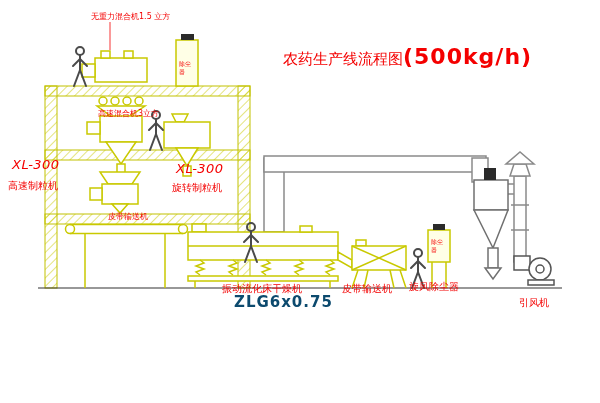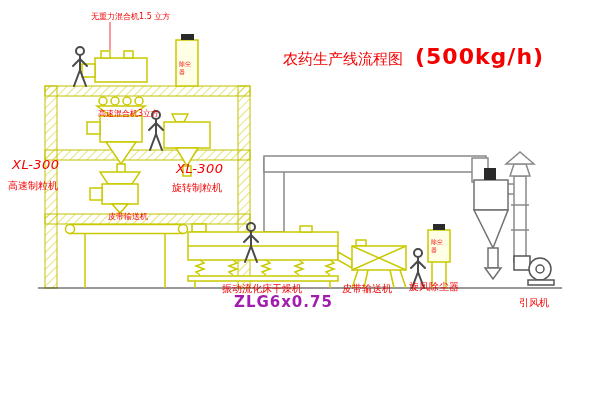--- a/index.html
+++ b/index.html
@@ -5,25 +5,25 @@
   html,body{margin:0;padding:0;background:#fff;}
   .stage{
     position:relative;width:600px;height:403px;background:#ffffff;overflow:hidden;
     font-family:"DejaVu Sans","Liberation Sans",sans-serif;
   }
   .stage svg{position:absolute;left:0;top:0;}
   .lbl{position:absolute;color:#f40000;line-height:1.15;white-space:nowrap;}
   .red9{font-size:10px;}
   .red8{font-size:8px;}
   .model{font-size:13px;letter-spacing:.5px;font-style:italic;}
-  .magenta{color:#a21caf;font-size:15px;font-weight:bold;letter-spacing:1px;text-align:right;}
+  .magenta{color:#0c4a6e;font-size:15px;font-weight:bold;letter-spacing:1px;text-align:right;}
   .tiny{font-size:6px;white-space:normal;word-break:break-all;line-height:1.25;color:#f40000;}
   .title{position:absolute;left:283px;top:44px;display:flex;align-items:baseline;color:#f40000;}
   .title .t-main{font-size:15px;font-weight:normal;}
-  .title .t-cap{font-size:22px;font-weight:bold;margin-left:12px;letter-spacing:1px;}
+  .title .t-cap{font-size:22px;font-weight:bold;margin-left:0;letter-spacing:1px;}
 </style>
 </head>
 <body>
 
 <div class="stage">
 
   <svg width="600" height="403" viewBox="0 0 600 403">
     <defs>
       <pattern id="hatch" width="6" height="6" patternUnits="userSpaceOnUse" patternTransform="rotate(45)">
         <line x1="0" y1="0" x2="0" y2="6" stroke="#c9c900" stroke-width="1"></line>

